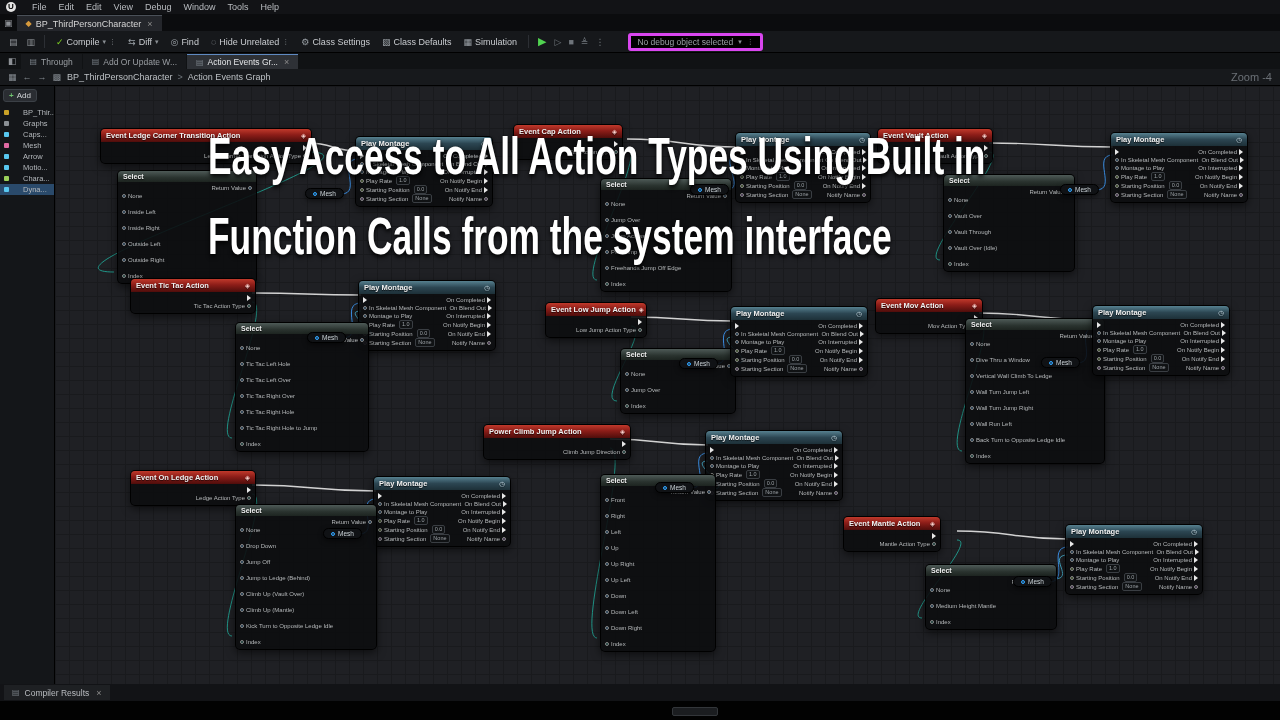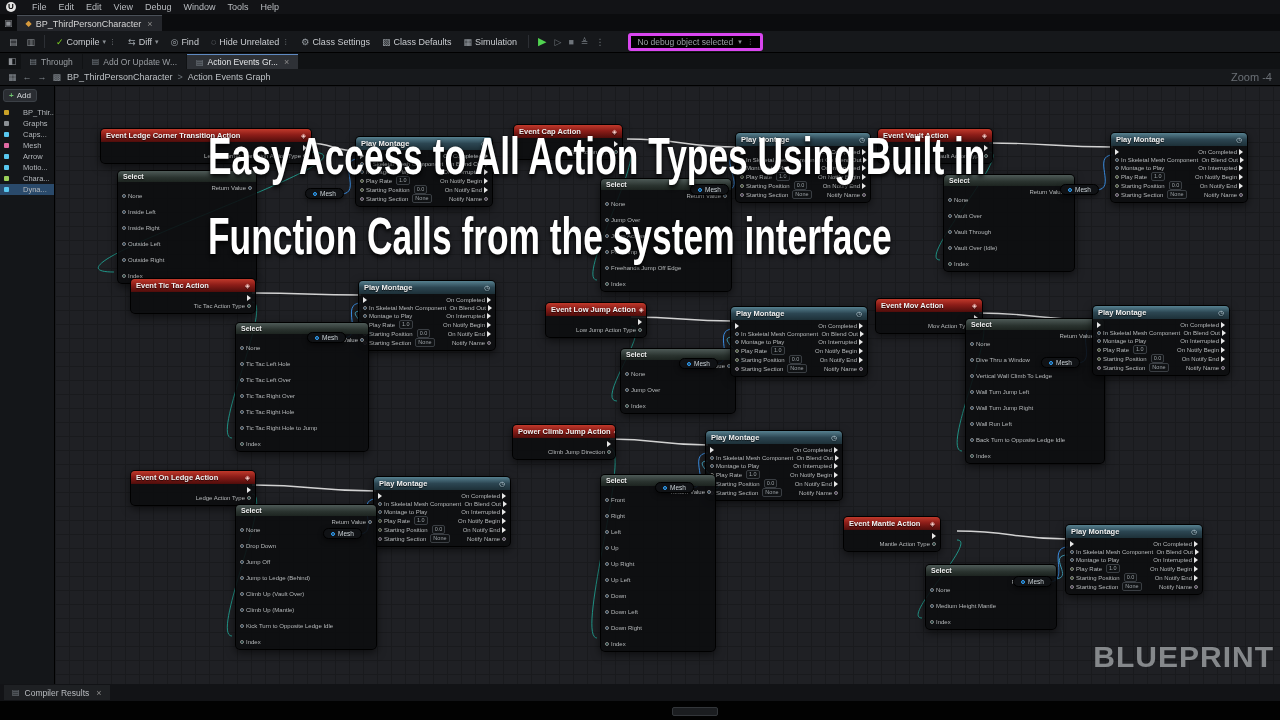--- a/index.html
+++ b/index.html
@@ -1161,21 +1161,21 @@
                 <span>Starting Section</span>
                 <span class="valbox">None</span>
               </span>
               <span class="pr">
                 <span>Notify Name</span>
                 <span class="pin dot c-name"></span>
               </span>
             </div>
           </div>
         </div>
-        <div class="node event" style="left: 457px; top: 338px; width: 104px; text-align: center;">
+        <div class="node event" style="left: 428px; top: 338px; width: 148px; text-align: center;">
           <div class="node-hd">
             <span>Power Climb Jump Action</span>
             <span class="hd-ico">◈</span>
           </div>
           <div class="node-bd">
             <div class="prow">
               <span class="pl"></span>
               <span class="pr">
                 <span class="pin exec"></span>
               </span>
@@ -1661,21 +1661,20 @@
         </div>
         <div class="capsule" style="left: 958px; top: 490px;">
           <span class="cap-pin"></span>
           <span>Mesh</span>
         </div>
       </div>
     <div class="overlay-title">
       <div class="title-line">Easy Access to All Action Types Using Built in</div>
       <div class="title-line">Function Calls from the system interface</div>
     </div>
-    <div class="watermark">BLUEPRINT</div>
   </div>
 
   <div class="compiler-bar">
     <div class="compiler-tab">
       <span class="dt-ico">▤</span>
       <span>Compiler Results</span>
       <span class="tab-close">×</span>
     </div>
   </div>
 

